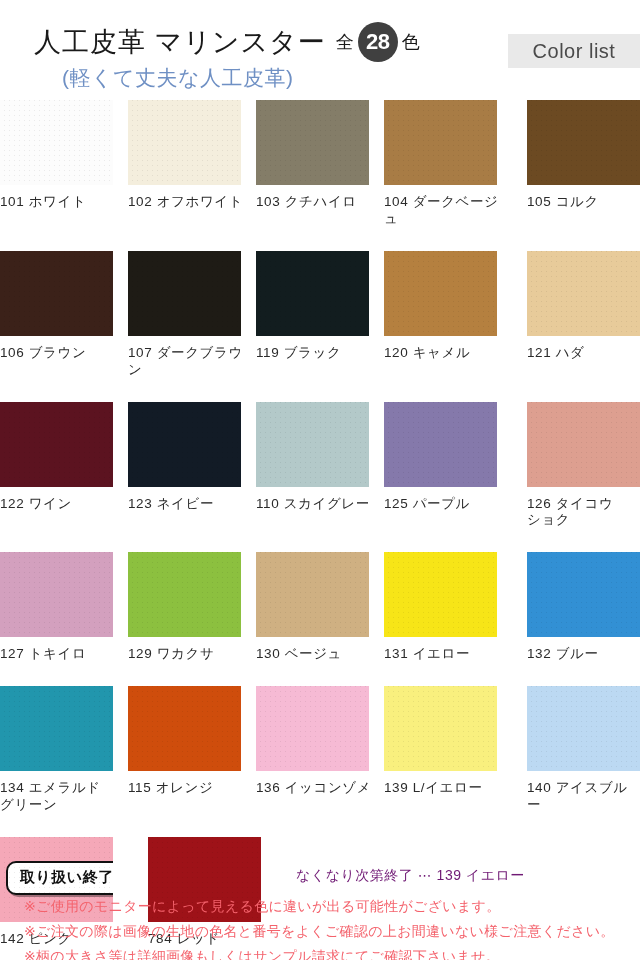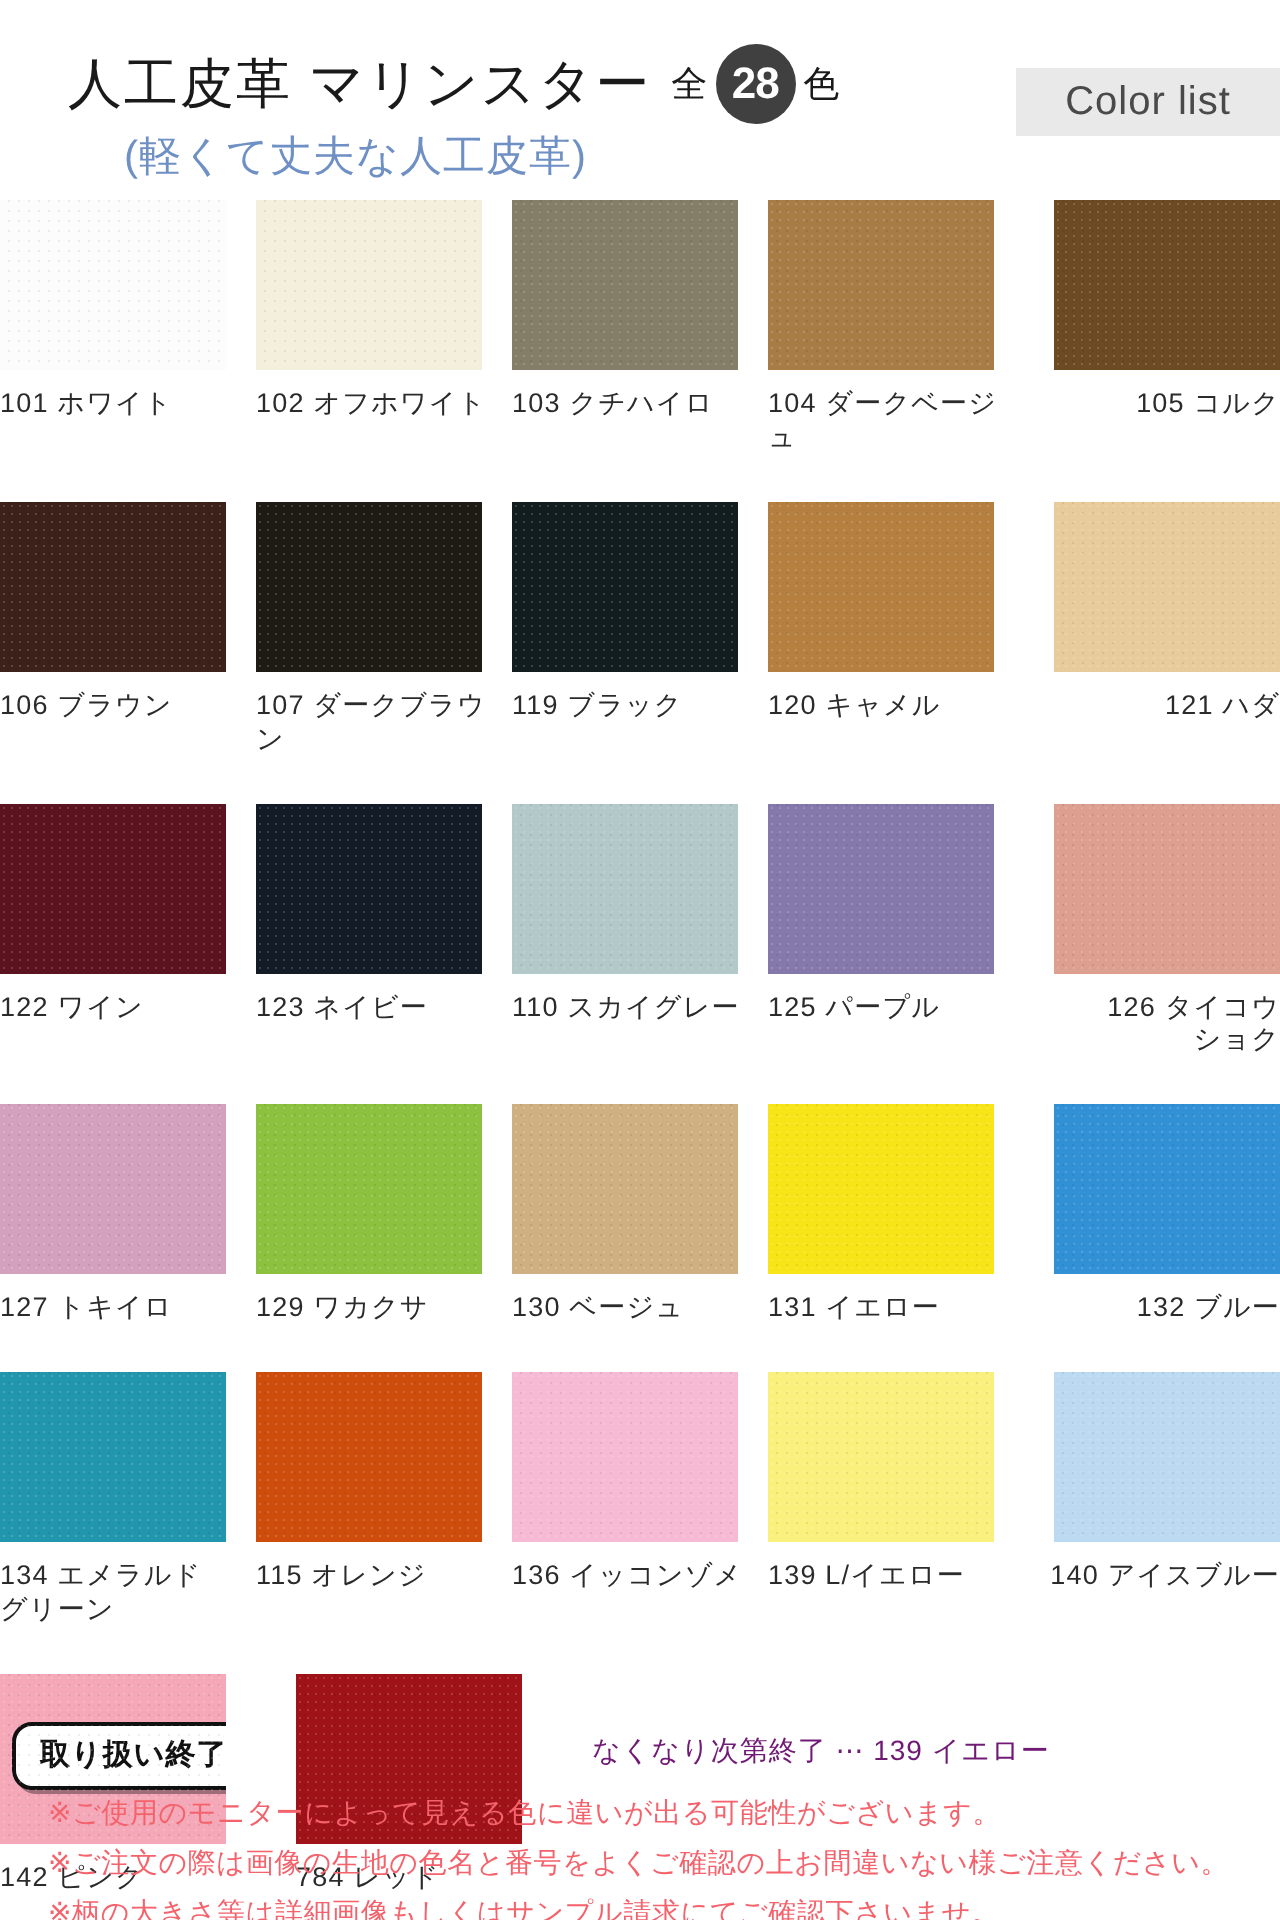--- a/index.html
+++ b/index.html
@@ -119,22 +119,21 @@
   }
   .label {
     font-size: 13.5px;
     color: #2b2b2b;
     letter-spacing: 0.6px;
     padding-top: 9px;
     line-height: 1.25;
     white-space: pre-line;
   }
   .cell.col5 .label {
-    margin-left: 2px;
-    text-align: right;
+    margin-left: 15px;
   }
   .row-spacer {
     height: 23px;
   }
 
   
   .discontinued {
     position: absolute;
     left: 6px;
     top: 24px;

